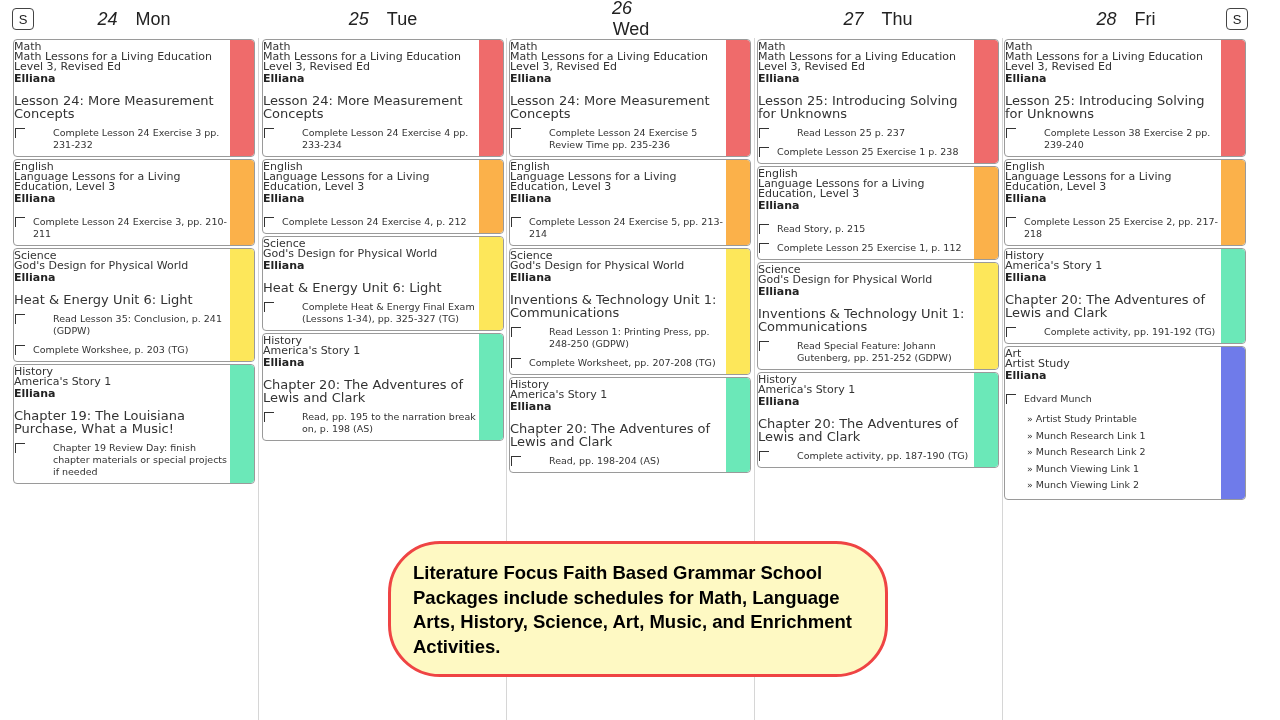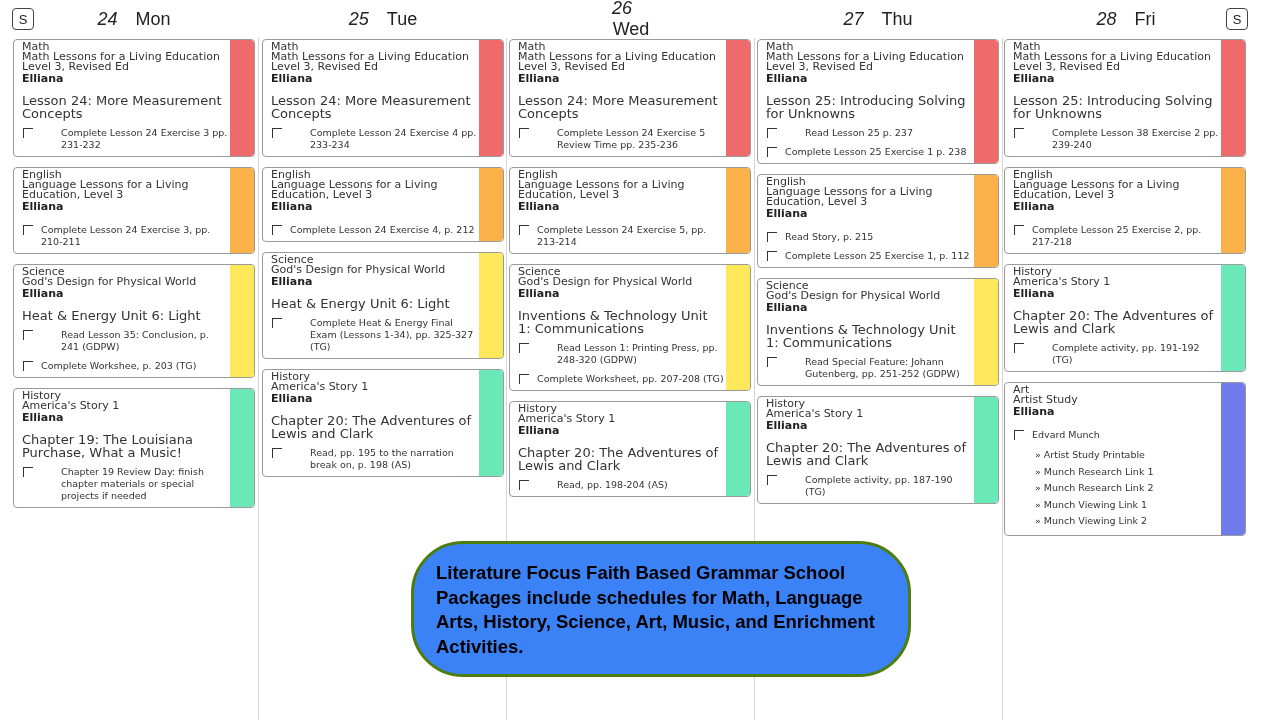--- a/index.html
+++ b/index.html
@@ -11,38 +11,38 @@
   .day-header { position: absolute; top: 6px; height: 26px; display: flex; justify-content: center; align-items: center;
     font-family: "Liberation Sans", sans-serif; font-size: 18px; color: #222; }
   .day-header .num { margin-right: 18px; font-style: italic; }
 
   .s-btn { position: absolute; top: 8px; width: 22px; height: 22px; border: 1px solid #444; border-radius: 4px;
     font-family: "Liberation Sans", sans-serif; font-size: 13px; display: flex; align-items: center; justify-content: center;
     background: #fff; cursor: pointer; }
 
   .col { position: absolute; top: 39px; width: 242px; }
   .card { position: relative; border: 1px solid #9a9a9a; border-radius: 4px; background: #fff;
-    margin-bottom: 10px; padding: 2px 26px 5px 8px; overflow: hidden; }
+    margin-bottom: 2px; padding: 2px 26px 5px 0; overflow: hidden; }
   .card .bar { position: absolute; top: 0; right: 0; bottom: 0; width: 24px; border-radius: 0 3px 3px 0; }
   .subj { font-size: 11px; line-height: 10px; color: #333; }
   .title { font-size: 11px; line-height: 10px; color: #333; }
   .student { font-size: 11px; line-height: 13px; font-weight: bold; color: #222; }
   .lesson { font-size: 13px; line-height: 13px; color: #333; margin-top: 9px; white-space: normal; }
   .task { display: flex; align-items: flex-start; margin-top: 7px; font-size: 9.5px; line-height: 12px; color: #333; }
   .task.first { margin-top: 11px; }
   .lesson + .task { margin-top: 7px; gap: 20px; }
   .cb { flex: 0 0 auto; width: 10px; height: 10px; border-top: 1.5px solid #333; border-left: 1.5px solid #333;
     margin: 1px 8px 0 1px; cursor: pointer; }
   .task-text { flex: 1; }
   .links { margin: 6px 0 0 22px; }
   .link { font-size: 9.5px; line-height: 16.5px; color: #333; cursor: pointer; }
   .link::before { content: "» "; }
 
-  .overlay { position: absolute; left: 411px; top: 541px; width: 500px; height: 136px;
-    border: 3px solid #4d7c0f; border-radius: 52px; background: #3b82f6; padding: 17px 20px 0 22px; }
+  .overlay { position: absolute; left: 388px; top: 541px; width: 500px; height: 136px;
+    border: 3px solid #ef4444; border-radius: 52px; background: #fef9c3; padding: 17px 20px 0 22px; }
   .overlay p { font-family: "Liberation Sans", sans-serif; font-weight: bold; font-size: 18.5px; line-height: 24.5px; color: #000; }
 </style>
 </head>
 <body>
 
 <div class="s-btn" style="left:12px;">S</div>
 <div class="s-btn" style="left:1226px;">S</div>
 
 <div class="sep" style="left:258px;"></div>
 <div class="sep" style="left:506px;"></div>
@@ -187,21 +187,21 @@
       </div>
     </div>
     <div class="card">
       <div class="bar" style="background: rgb(253, 231, 90);"></div>
       <div class="subj">Science</div>
       <div class="title">God's Design for Physical World</div>
       <div class="student">Elliana</div>
       <div class="lesson">Inventions &amp; Technology Unit 1: Communications</div>
       <div class="task">
         <span class="cb"></span>
-        <span class="task-text">Read Lesson 1: Printing Press, pp. 248-320 (GDPW)</span>
+        <span class="task-text">Read Lesson 1: Printing Press, pp. 248-250 (GDPW)</span>
       </div>
       <div class="task">
         <span class="cb"></span>
         <span class="task-text">Complete Worksheet, pp. 207-208 (TG)</span>
       </div>
     </div>
     <div class="card">
       <div class="bar" style="background: rgb(107, 232, 184);"></div>
       <div class="subj">History</div>
       <div class="title">America's Story 1</div>

